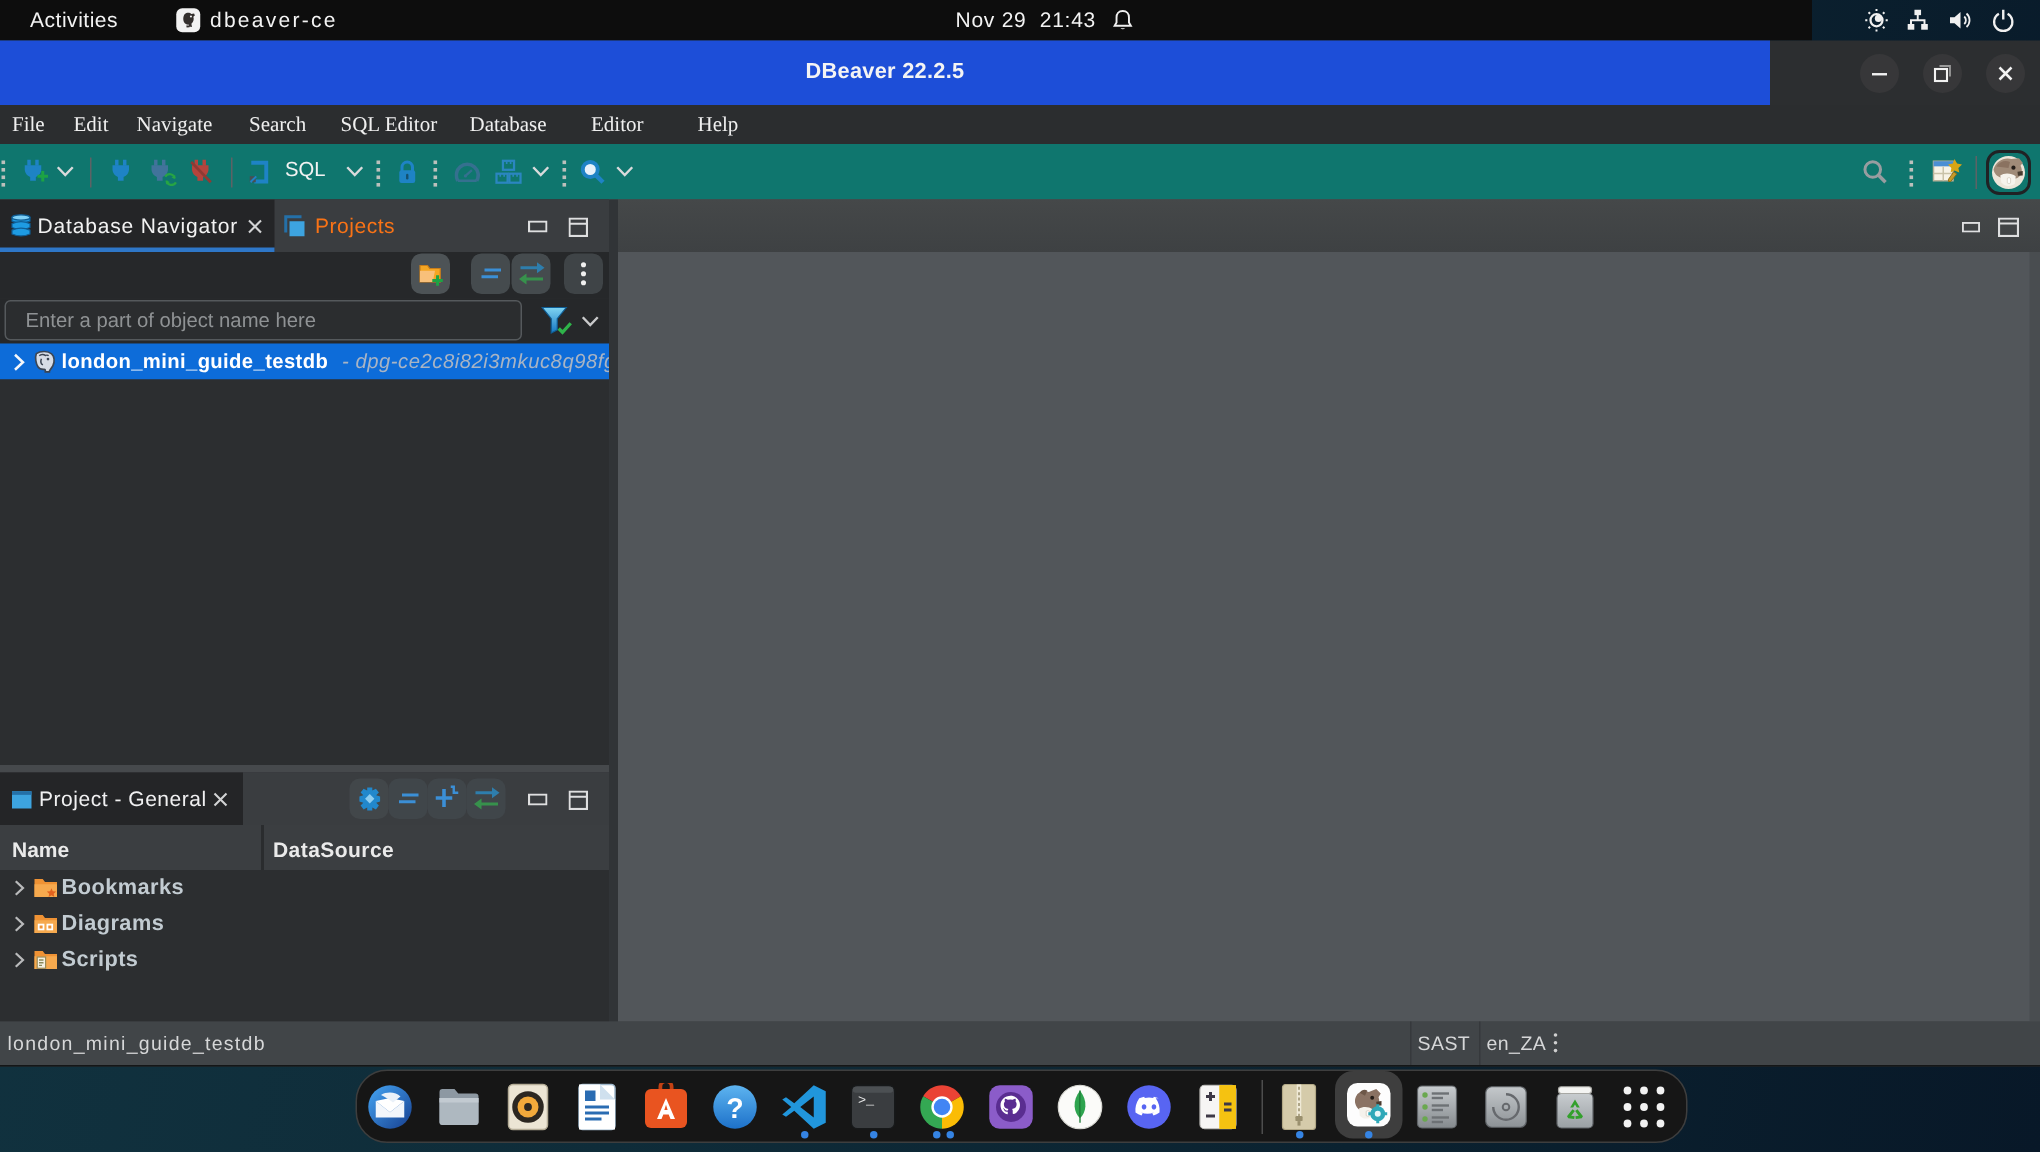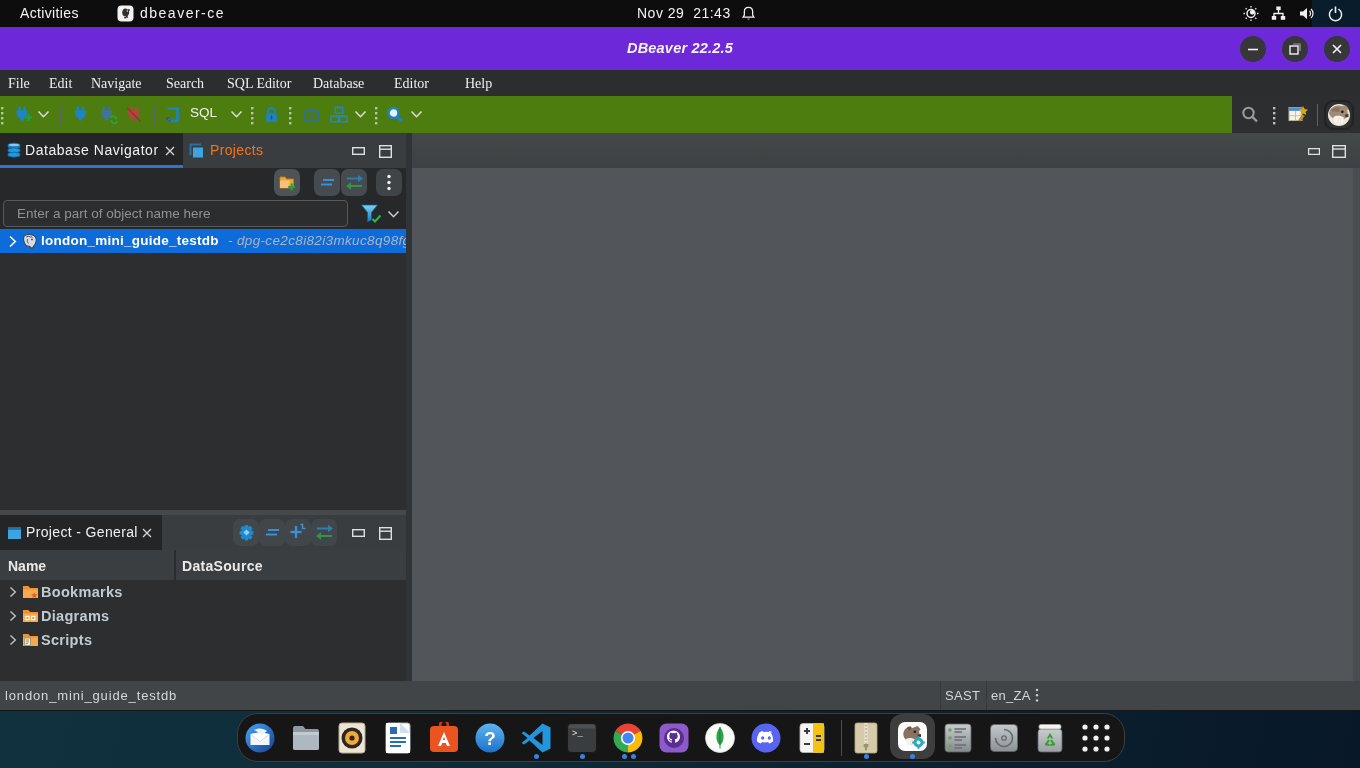--- a/index.html
+++ b/index.html
@@ -2,30 +2,30 @@
 <html><head>
 <meta charset="utf-8">
 <style>
   html,body{margin:0;padding:0;}
   *{box-sizing:border-box;}
   body{font-family:"Liberation Sans",sans-serif;-webkit-font-smoothing:antialiased;}
   #screen{position:relative;width:1360px;height:768px;overflow:hidden;
     background:linear-gradient(103deg,#113340 0%,#0f2c39 38%,#0b2230 70%,#081828 100%);}
   .abs{position:absolute;}
   
-  #topbar{left:0;top:0;width:1312px;height:27px;background:#0d0d0d;color:#f3f3f3;font-size:14px;letter-spacing:0.35px;}
+  #topbar{left:0;top:0;width:1208px;height:27px;background:#0d0d0d;color:#f3f3f3;font-size:14px;letter-spacing:0.35px;}
   #topbar .item{position:absolute;top:4px;line-height:19px;}
   
   #dbwin{left:0;top:27px;width:1360px;height:684px;background:#2c2e30;border-bottom:1px solid #141617;}
-  #titlebar{left:0;top:0;width:1360px;height:43px;background:#6d28d9;font-style:italic;}
+  #titlebar{left:0;top:0;width:1180px;height:43px;background:#1d4ed8;}
   #titlebar .t{position:absolute;top:13px;width:100%;text-align:center;color:#f4f4f4;font-weight:bold;font-size:13.5px;}
   .winbtn{position:absolute;top:9px;width:26px;height:26px;border-radius:50%;background:#373739;}
   #menubar{left:0;top:43px;width:1360px;height:26px;background:#2b2d2f;color:#efefef;font-size:14px;font-family:Liberation Serif, serif;}
   #menubar span{position:absolute;top:6px;}
-  #toolbar{left:0;top:69px;width:1232px;height:37px;background:#4d7c0f;}
+  #toolbar{left:0;top:69px;width:1360px;height:37px;background:#0f766e;}
   
   #content{left:0;top:106px;width:1360px;height:548px;background:#52565a;}
   #leftpanel{left:0;top:0;width:406px;height:548px;background:#2c2e30;}
   #splitter{left:406px;top:0;width:6px;height:548px;background:#313437;}
   #editor{left:412px;top:35px;width:948px;height:513px;background:#52565a;}
   #edtop{left:412px;top:0;width:948px;height:35px;background:linear-gradient(#454849,#3e4143);}
   
   #navtabs{left:0;top:0;width:406px;height:35px;background:#3a3d40;}
   .tabact{position:absolute;background:#242527;}
   #navtoolrow{left:0;top:35px;width:406px;height:31px;background:#26282a;}

